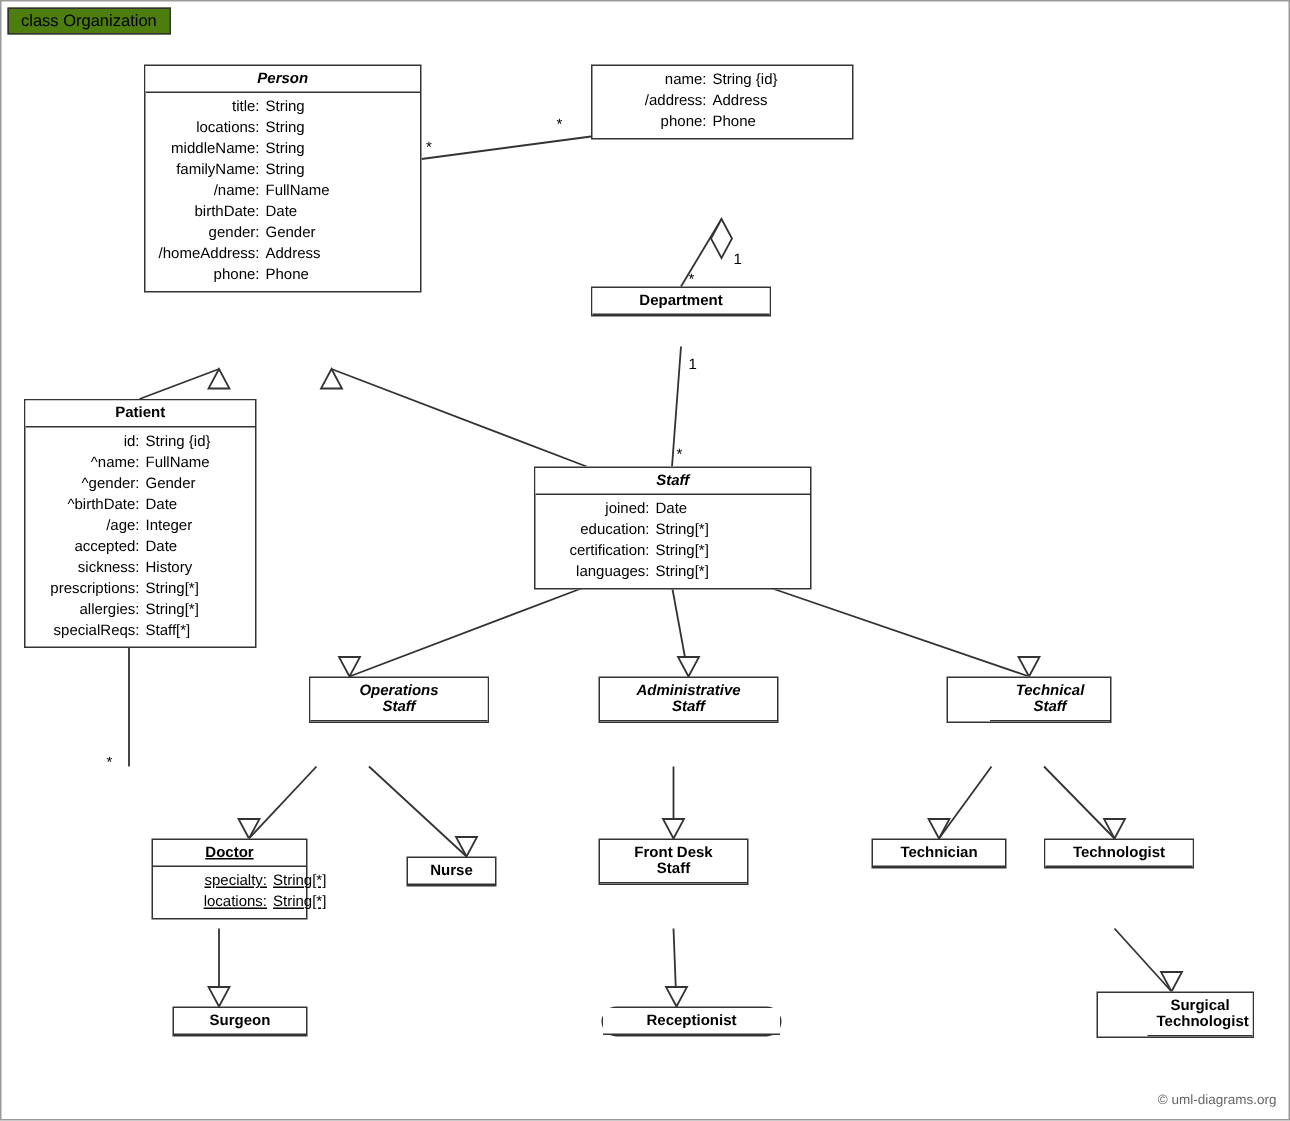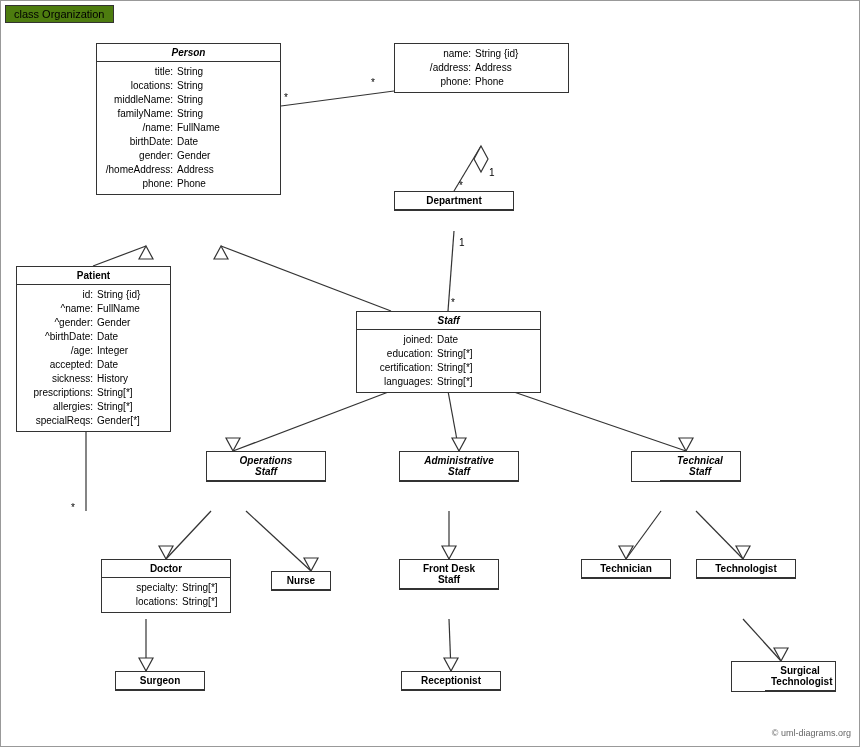--- a/index.html
+++ b/index.html
@@ -230,21 +230,21 @@
       <div class="attr-row">
           <span class="attr-name">prescriptions:</span>
           <span>String[*]</span>
         </div>
       <div class="attr-row">
           <span class="attr-name">allergies:</span>
           <span>String[*]</span>
         </div>
       <div class="attr-row">
           <span class="attr-name">specialReqs:</span>
-          <span>Gender[*]</span>
+          <span>Staff[*]</span>
         </div>
     </div>
   </div>
 
   <div class="uml-class" style="left:393px; top:190px; width:120px;">
     <div class="class-header non-italic">Department</div>
   </div>
 
   <div class="uml-class" style="left:355px; top:310px; width:185px;">
     <div class="class-header">Staff</div>
@@ -273,21 +273,21 @@
   </div>
 
   <div class="uml-class" style="left:398px; top:450px; width:120px; text-align:center;">
     <div class="class-header">Administrative<br>Staff</div>
   </div>
 
   <div class="uml-class" style="left:630px; top:450px; width:110px; text-align:center;padding-left:28px;">
     <div class="class-header">Technical<br>Staff</div>
   </div>
 
-  <div class="uml-class" style="left:100px; top:558px; width:130px;">
+  <div class="uml-class" style="left:100px; top:558px; width:104px;text-decoration:underline;">
     <div class="class-header non-italic">Doctor</div>
     <div class="class-body">
       <div class="attr-row">
           <span class="attr-name">specialty:</span>
           <span>String[*]</span>
         </div>
       <div class="attr-row">
           <span class="attr-name">locations:</span>
           <span>String[*]</span>
         </div>
@@ -307,21 +307,21 @@
   </div>
 
   <div class="uml-class" style="left:695px; top:558px; width:100px;">
     <div class="class-header non-italic">Technologist</div>
   </div>
 
   <div class="uml-class" style="left:100px; top:670px; width:90px;margin-left:14px;">
     <div class="class-header non-italic">Surgeon</div>
   </div>
 
-  <div class="uml-class" style="left:400px; top:670px; width:100px;">
+  <div class="uml-class" style="left:400px; top:670px; width:120px;border-radius:10px;">
     <div class="class-header non-italic">Receptionist</div>
   </div>
 
   <div class="uml-class" style="left:730px; top:660px; width:105px; text-align:center;padding-left:33px;">
     <div class="class-header non-italic">Surgical<br>Technologist</div>
   </div>
 
   <div class="copyright">© uml-diagrams.org</div>
 </div>
 

